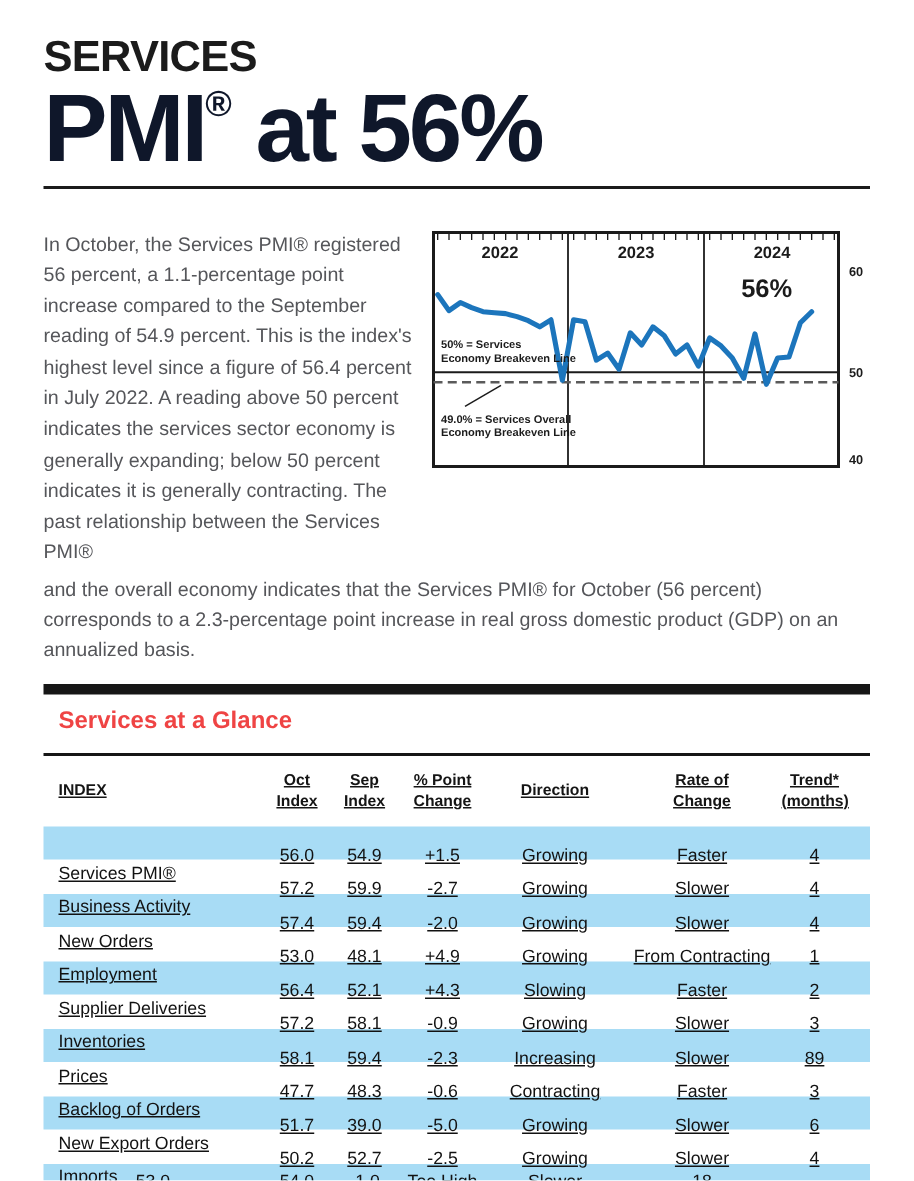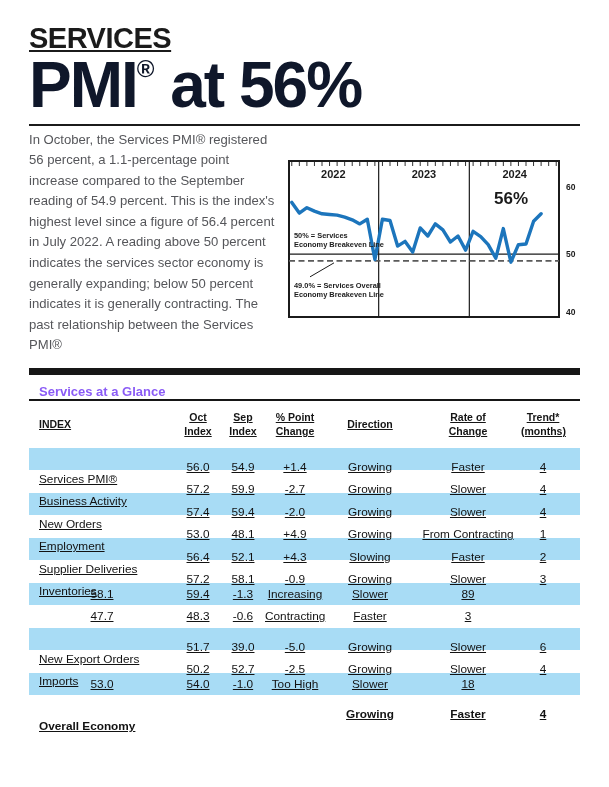--- a/index.html
+++ b/index.html
@@ -1,35 +1,35 @@
 <!DOCTYPE html>
 <html><head>
 <meta charset="utf-8">
 <style>
   html,body { margin:0; padding:0; background:#fff; }
   body { width:609px; height:787px; font-family:"Liberation Sans", sans-serif; color:#151515; }
   .page { position:relative; width:609px; height:787px; overflow:hidden; background:#fff; }
   .content { padding:0 29px; }
 
   
-  .kicker { margin-top:24px; font-size:29px; font-weight:bold; letter-spacing:-0.5px; line-height:1; color:#1b1b1b;text-decoration:underline; }
+  .kicker { margin-top:24px; font-size:29px; font-weight:bold; letter-spacing:-0.5px; line-height:1; color:#1b1b1b; }
   .big-title { margin-top:1px; font-size:64px; font-weight:bold; color:#0f172a; letter-spacing:-2px; line-height:0.98; white-space:nowrap; }
   .big-title .reg { font-size:24px; vertical-align:30px; letter-spacing:0; }
   .rule-top { border-top:2.5px solid #1b1b1b; margin-top:7px; }
 
   
-  .intro { display:flex; margin-top:4px; align-items:center; }
+  .intro { display:flex; margin-top:27px; align-items:flex-start; }
   .intro-text { width:279px; font-size:13.1px; line-height:1.57; color:#55565a; }
   .chart-wrap { margin-left:8px; margin-top:1px; }
   svg text { font-family:"Liberation Sans", sans-serif; fill:#1b1b1b; }
   .intro-full { margin-top:4px; width:552px; font-size:13.1px; line-height:1.55; color:#55565a; }
 
   
   .glance-bar { height:7px; background:#161616; margin-top:12px; }
-  .glance-title { font-size:13px; font-weight:bold; color:#8b5cf6; padding:9px 0 0 10px; }
+  .glance-title { font-size:16px; font-weight:bold; color:#ef4444; padding:9px 0 12px 10px; }
   .rule-mid { border-top:2.5px solid #161616; }
 
   .grid { display:grid; grid-template-columns:146px 46px 44px 60px 90px 106px 44px;text-decoration:underline; }
   .thead { padding:7px 0 6px 0; min-height:34px; align-items:center; }
   .th { font-size:10.5px; font-weight:bold; text-align:center; line-height:1.3; }
   .th.first { text-align:left; padding-left:10px; }
   .trow { height:22.5px; align-items:center; font-size:11.8px; color:#121212; }
   .trow.shade { background:#A8DCF5; }
   .trow.bold { font-weight:bold; }
   .cell { text-align:center; }
@@ -99,20 +99,21 @@
             <text x="278" y="155" font-size="8.5" font-weight="bold">40</text>
             <text x="206.11111111111111" y="43.787234042553195" font-size="17" font-weight="bold" fill="#29ABE2">56%</text>
             <text x="6" y="78.12765957446808" font-size="7.4" font-weight="bold">50% = Services</text>
             <text x="6" y="87.12765957446808" font-size="7.4" font-weight="bold">Economy Breakeven Line</text>
             <line x1="22" y1="116.85106382978724" x2="46" y2="102.85106382978724" stroke="#1b1b1b" stroke-width="1"></line>
             <text x="6" y="127.85106382978724" font-size="7.4" font-weight="bold">49.0% = Services Overall</text>
             <text x="6" y="136.85106382978722" font-size="7.4" font-weight="bold">Economy Breakeven Line</text>
           </svg>
       </div>
     </div>
+    <div class="intro-full">and the overall economy indicates that the Services PMI® for October (56 percent) corresponds to a 2.3-percentage point increase in real gross domestic product (GDP) on an annualized basis.</div>
 
     <div class="glance-bar"></div>
     <div class="glance-title">Services at a Glance</div>
     <div class="rule-mid"></div>
 
     <div class="grid thead">
       <div class="th first"><span>INDEX</span></div>
       <div class="th">
           <div>Oct</div>
           <div>Index</div>
@@ -134,21 +135,21 @@
           <div>Trend*</div>
           <div>(months)</div>
         </div>
     </div>
 
     <div id="table-body">
         <div class="grid trow shade">
           <div class="cell first">Services PMI®</div>
           <div class="cell">56.0</div>
           <div class="cell">54.9</div>
-          <div class="cell">+1.4</div>
+          <div class="cell">+1.5</div>
           <div class="cell">Growing</div>
           <div class="cell">Faster</div>
           <div class="cell">4</div>
         </div>
         <div class="grid trow">
           <div class="cell first">Business Activity</div>
           <div class="cell">57.2</div>
           <div class="cell">59.9</div>
           <div class="cell">-2.7</div>
           <div class="cell">Growing</div>
@@ -185,28 +186,30 @@
         <div class="grid trow">
           <div class="cell first">Inventories</div>
           <div class="cell">57.2</div>
           <div class="cell">58.1</div>
           <div class="cell">-0.9</div>
           <div class="cell">Growing</div>
           <div class="cell">Slower</div>
           <div class="cell">3</div>
         </div>
         <div class="grid trow shade">
+          <div class="cell first">Prices</div>
           <div class="cell">58.1</div>
           <div class="cell">59.4</div>
-          <div class="cell">-1.3</div>
+          <div class="cell">-2.3</div>
           <div class="cell">Increasing</div>
           <div class="cell">Slower</div>
           <div class="cell">89</div>
         </div>
         <div class="grid trow">
+          <div class="cell first">Backlog of Orders</div>
           <div class="cell">47.7</div>
           <div class="cell">48.3</div>
           <div class="cell">-0.6</div>
           <div class="cell">Contracting</div>
           <div class="cell">Faster</div>
           <div class="cell">3</div>
         </div>
         <div class="grid trow shade">
           <div class="cell first">New Export Orders</div>
           <div class="cell">51.7</div>

